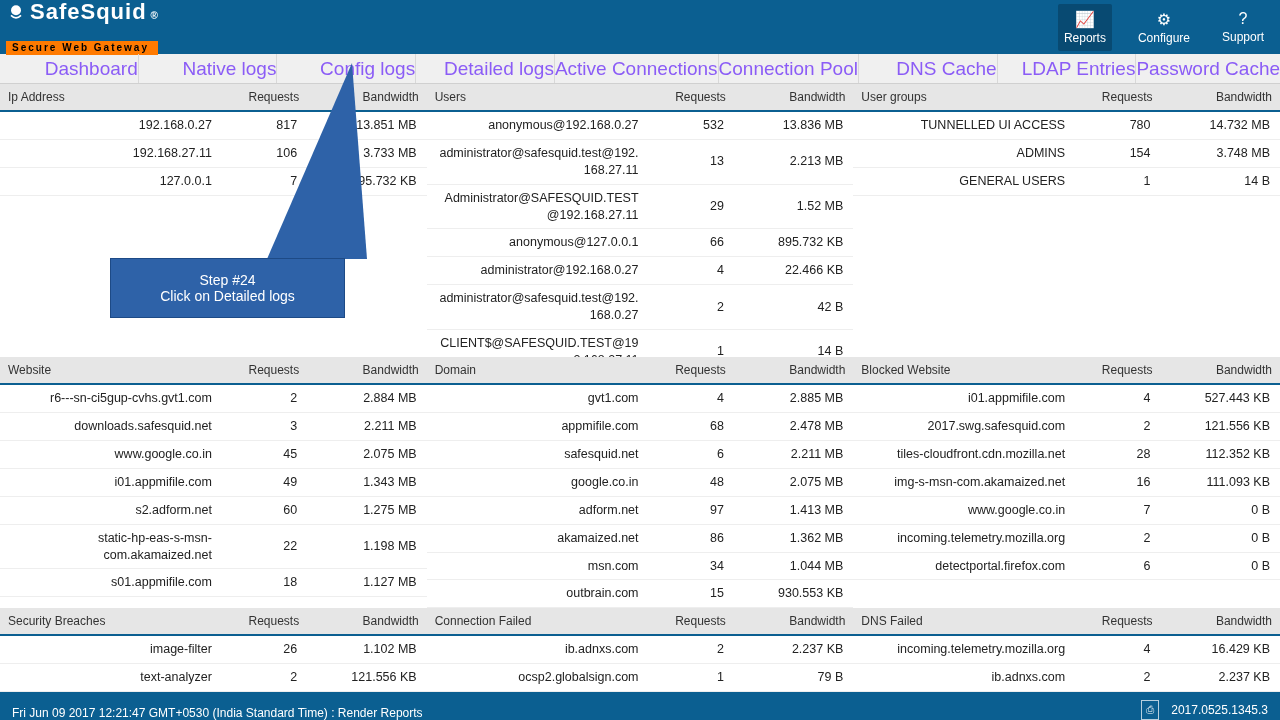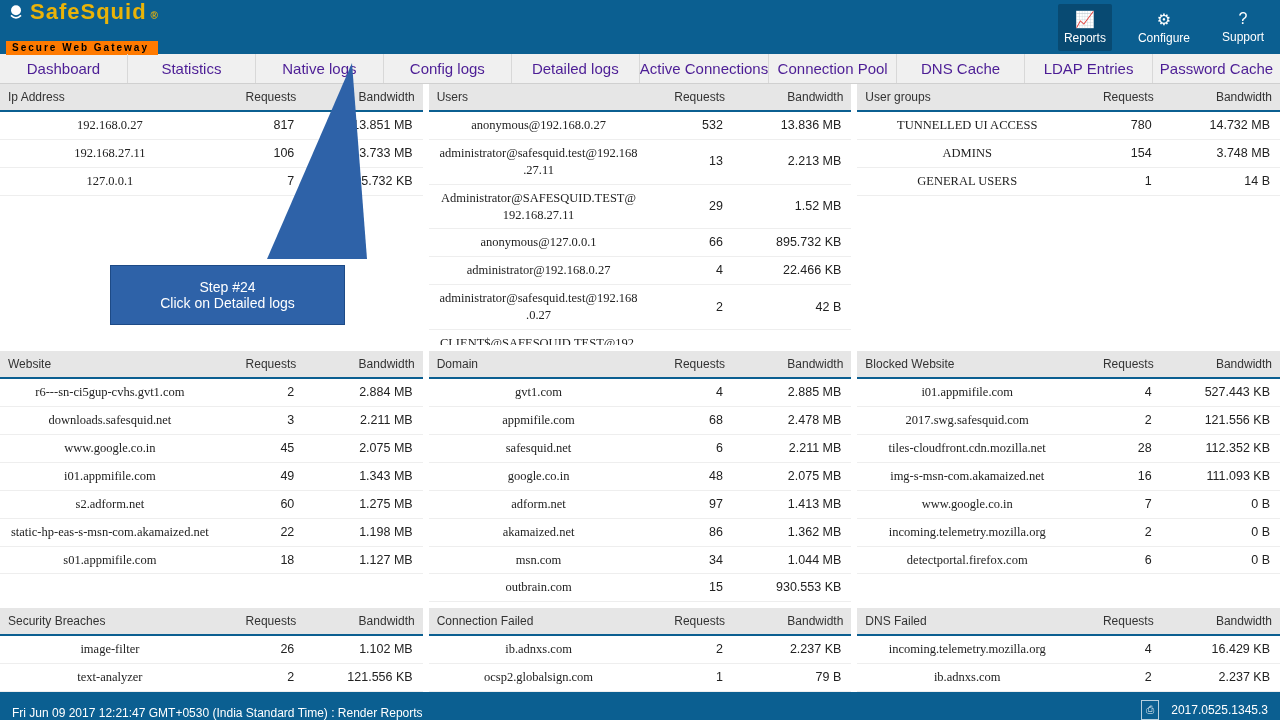--- a/index.html
+++ b/index.html
@@ -1,44 +1,44 @@
 <!DOCTYPE html>
 <html><head>
 <meta charset="utf-8">
 <style>
   * { box-sizing: border-box; margin: 0; padding: 0; }
   html, body { width: 1280px; height: 720px; font-family: "Segoe UI", Arial, sans-serif; font-size: 13px; color: #222; overflow: hidden; }
   .header { background: #0b5f91; height: 54px; display: flex; align-items: center; justify-content: space-between; padding: 0 10px 0 6px; }
   .logo { display: flex; flex-direction: column; line-height: 1; }
-  .logo-top { display: flex; align-items: baseline; color: #eab308; font-weight: 700; }
+  .logo-top { display: flex; align-items: baseline; color: #ffffff; font-weight: 700; }
   .logo-icon { width: 20px; height: 20px; margin-right: 4px; position: relative; top: 3px; }
   .logo-text { font-size: 22px; letter-spacing: 1px; }
   .logo-r { font-size: 10px; vertical-align: super; margin-left: 4px; }
   .logo-sub { background: #ff7a00; color: #000; font-size: 10px; letter-spacing: 2px; padding: 2px 6px; margin-top: 18px; font-weight: 600; display:inline-block;}
   .header-actions { display: flex; gap: 20px; }
   .header-btn { color: #fff; text-align: center; cursor: pointer; font-size: 12px; padding: 6px 6px; border-radius: 2px; }
   .header-btn.active { background: #084a72; }
   .header-ico { display:block; font-size: 16px; margin-bottom: 2px; }
   .tabs { background: #f0f0f0; border-bottom: 1px solid #d0d0d0; display: flex; height: 30px; }
-  .tab { flex: 1; text-align: center; line-height: 30px; font-size: 15px; color: #4c1d95; border-right: 1px solid #d8d8d8; cursor: pointer; white-space: nowrap; }
+  .tab { flex: 1; text-align: right; line-height: 30px; font-size: 19px; color: #8b5cf6; border-right: 1px solid #d8d8d8; cursor: pointer; white-space: nowrap; }
   .tab:last-child { border-right: none; }
-  .content { display: grid; grid-template-columns: 1fr 1fr 1fr; gap: 6px; padding: 0; height: calc(720px - 54px - 30px - 28px); overflow: hidden; }
+  .content { display: grid; grid-template-columns: 1fr 1fr 1fr; padding: 0; height: calc(720px - 54px - 30px - 28px); overflow: hidden; }
   .panel { display: flex; flex-direction: column; overflow: hidden; }
   .panel table { width: 100%; border-collapse: collapse; table-layout: fixed; }
   .panel thead th { background: #e6e6e6; border-bottom: 2px solid #0b5f91; font-weight: 400; color: #333; font-size: 12px; padding: 6px 8px; text-align: right; }
   .panel thead th:first-child { text-align: left; }
   .panel tbody td { padding: 5px 10px; border-bottom: 1px solid #eee; font-size: 12.5px; text-align: right; color: #222; white-space: normal; word-break: break-word; line-height: 1.35; }
-  .panel tbody td:first-child { text-align: center; font-family: Liberation Serif, serif; }
+  .panel tbody td:first-child { text-align: right; }
   .col-name { width: 52%; }
   .col-req { width: 20%; }
   .col-bw { width: 28%; }
   .statusbar { position: absolute; left:0; right:0; bottom:0; height: 28px; background: #0b5f91; color: #fff; font-size: 12px; display:flex; align-items:flex-end; justify-content: space-between; padding: 0 12px; }
   .status-right { display:flex; align-items:center; gap:12px; }
   .pdf-ico { border:1px solid rgba(255,255,255,0.7); width:18px; height:20px; display:inline-flex; align-items:center; justify-content:center; font-size:10px; }
-  .callout { position: absolute; left: 110px; top: 265px; width: 235px; height: 60px; background: #2e62a8; color: #fff; display:flex; flex-direction:column; align-items:center; justify-content:center; font-size: 14px; z-index: 50; border:1px solid #1d4a86; }
+  .callout { position: absolute; left: 110px; top: 258px; width: 235px; height: 60px; background: #2e62a8; color: #fff; display:flex; flex-direction:column; align-items:center; justify-content:center; font-size: 14px; z-index: 50; border:1px solid #1d4a86; }
   
   .tri { position:absolute; left: 267px; top: 63px; width: 100px; height: 196px; background:#2e62a8; clip-path: polygon(0% 100%, 85% 0%, 100% 100%); z-index:48; border:none; }
 </style>
 </head>
 <body>
 
 <div class="header">
   <div class="logo">
     <div class="logo-top">
       <svg class="logo-icon" viewBox="0 0 24 24">
@@ -52,21 +52,20 @@
   </div>
   <div class="header-actions" id="header-actions">
       <div class="header-btn active"><span class="header-ico">📈</span><span>Reports</span></div>
       <div class="header-btn"><span class="header-ico">⚙</span><span>Configure</span></div>
       <div class="header-btn"><span class="header-ico">?</span><span>Support</span></div>
     </div>
 </div>
 
 <div class="tabs" id="tabs">
     <div class="tab">Dashboard</div>
-    <div class="tab">Statistics</div>
     <div class="tab">Native logs</div>
     <div class="tab">Config logs</div>
     <div class="tab">Detailed logs</div>
     <div class="tab">Active Connections</div>
     <div class="tab">Connection Pool</div>
     <div class="tab">DNS Cache</div>
     <div class="tab">LDAP Entries</div>
     <div class="tab">Password Cache</div>
   </div>
 

